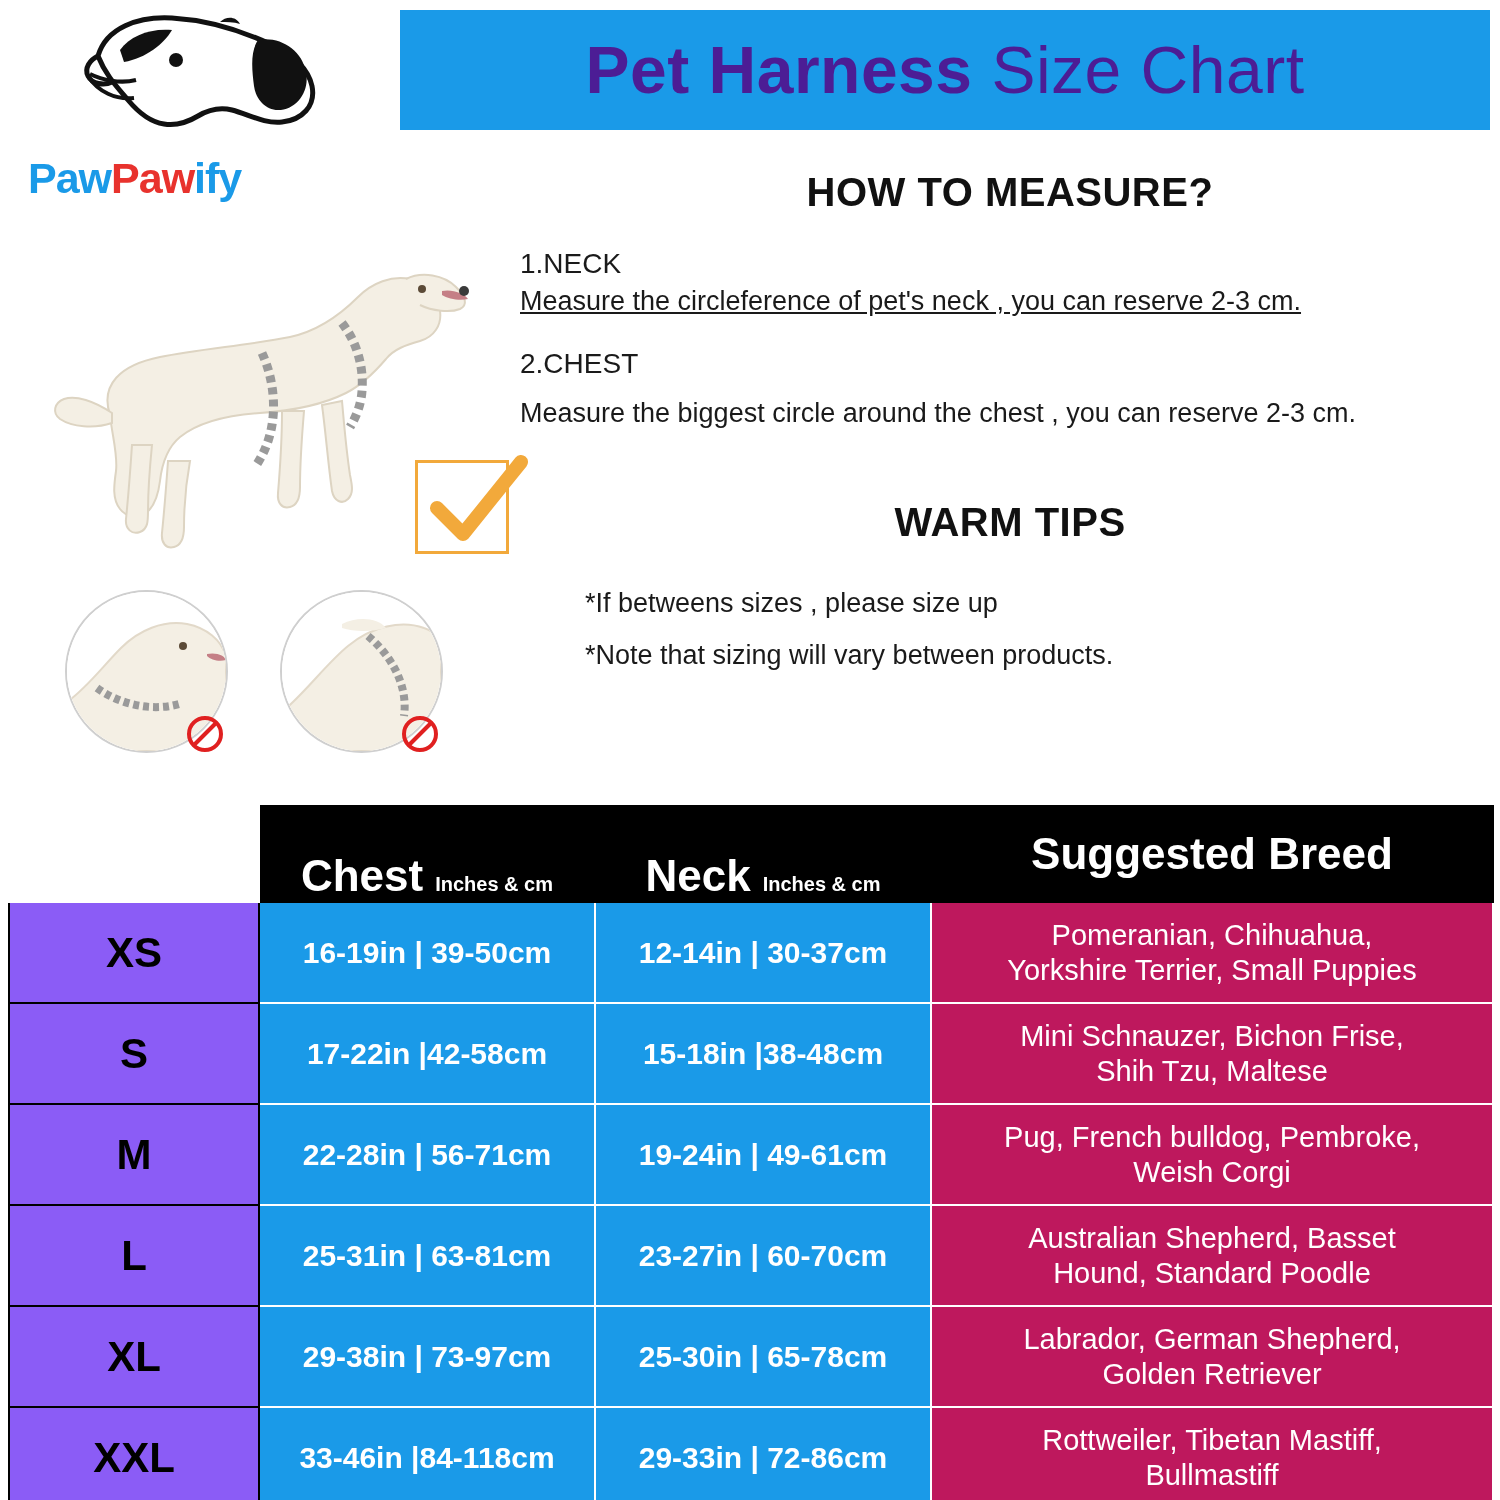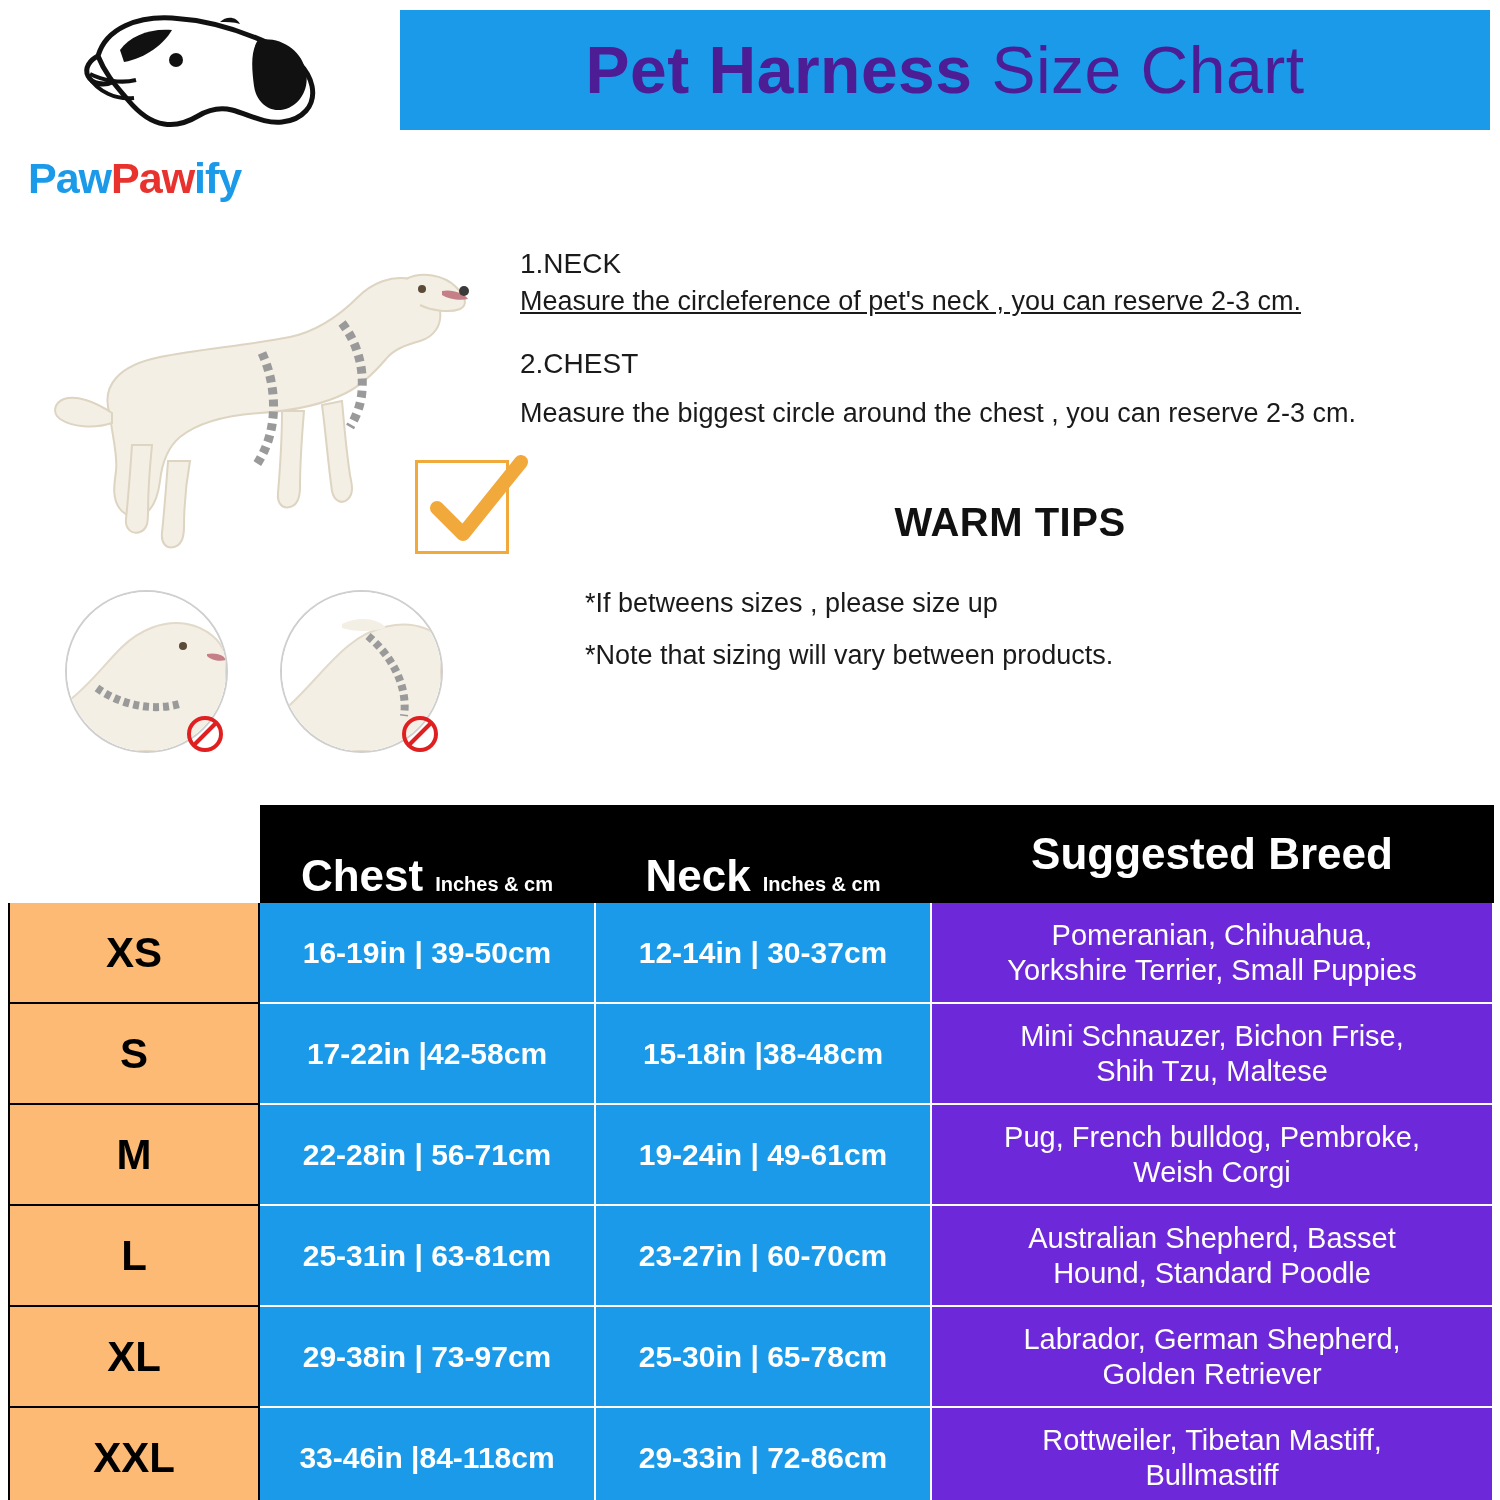--- a/index.html
+++ b/index.html
@@ -217,37 +217,37 @@
     font-size: 20px;
     font-weight: bold;
   }
   .head-breed {
     font-size: 44px;
     font-weight: bold;
     text-align: center;
   }
 
   tbody td.size-cell {
-    background: #fdba74;
+    background: #8b5cf6;
     color: #000000;
     font-size: 42px;
     font-weight: bold;
     text-align: center;
     height: 99px;
   }
   tbody td.val-cell {
     background: #1a9ae8;
     color: #ffffff;
     font-size: 30px;
     font-weight: bold;
     text-align: center;
     border-color: #ffffff;
   }
   tbody td.breed-cell {
-    background: #6d28d9;
+    background: #be185d;
     color: #ffffff;
     font-size: 29px;
     text-align: center;
     line-height: 1.18;
     border-color: #ffffff;
     padding: 4px 10px;
   }
   tbody tr td:first-child {
     border-color: #000000;
   }
@@ -356,20 +356,21 @@
           <path d="M86 44 C112 66, 126 96, 122 124" fill="none" stroke="#9a9a9a" stroke-width="8" stroke-dasharray="6 4"></path>
         </svg>
       </div>
       <svg class="no-sign" viewBox="0 0 38 38">
         <circle cx="19" cy="19" r="16" fill="none" stroke="#e02020" stroke-width="4"></circle>
         <line x1="8" y1="30" x2="30" y2="8" stroke="#e02020" stroke-width="4"></line>
       </svg>
     </div>
   </div>
 
+  <div class="how-title">HOW TO MEASURE?</div>
   <div class="txt small-head neck-label">1.NECK</div>
   <div class="txt neck-desc">Measure the circleference of pet's neck , you can reserve 2-3 cm.</div>
   <div class="txt small-head chest-label">2.CHEST</div>
   <div class="txt chest-desc">Measure the biggest circle around the chest , you can reserve 2-3 cm.</div>
 
   <div class="warm-title">WARM TIPS</div>
   <div class="txt tip1">*If betweens sizes , please size up</div>
   <div class="txt tip2">*Note that sizing will vary between products.</div>
 
   <div class="table-wrap">

